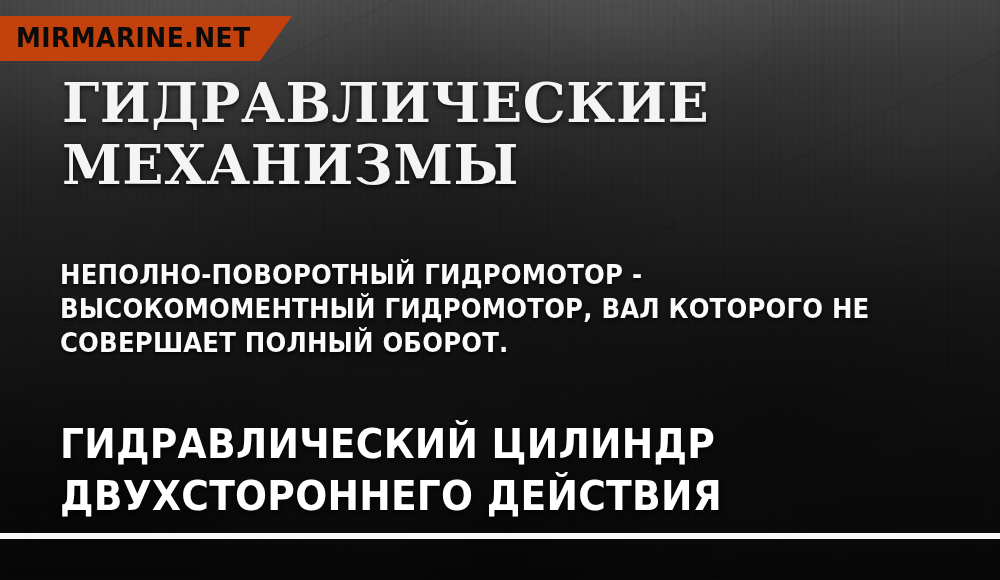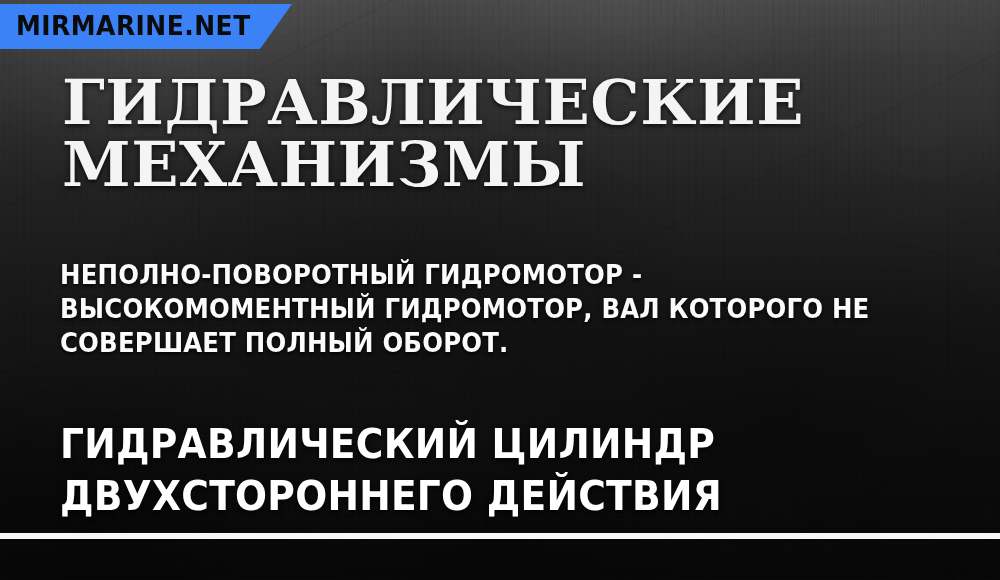--- a/index.html
+++ b/index.html
@@ -146,24 +146,24 @@
       radial-gradient(ellipse 130% 120% at 50% 38%,
         rgba(0,0,0,0) 42%,
         rgba(0,0,0,0.32) 78%,
         rgba(0,0,0,0.62) 100%);
   }
 
   
   .logo-banner {
     position: absolute;
     left: 0;
-    top: 4px;
+    top: 16px;
     width: 292px;
     height: 45px;
-    background: #3b82f6;
+    background: #c2410c;
     -webkit-clip-path: polygon(0 0, 292px 0, 260px 45px, 0 45px);
     clip-path: polygon(0 0, 292px 0, 260px 45px, 0 45px);
     z-index: 5;
   }
 
   .logo-text {
     position: absolute;
     left: 16px;
     top: 6px;
     font-family: "DejaVu Sans", sans-serif;
@@ -188,21 +188,21 @@
   }
 
   .main-title {
     position: absolute;
     left: 62px;
     top: 72px;
     width: 900px;
     margin: 0;
     font-family: "DejaVu Serif", "Liberation Serif", serif;
     font-weight: 700;
-    font-size: 62px;
+    font-size: 54px;
     line-height: 62px;
     letter-spacing: 0.5px;
     color: #f4f4f4;
     text-shadow: 0 2px 5px rgba(0,0,0,0.75);
     white-space: pre-line;
   }
 
   .body-paragraph {
     position: absolute;
     left: 60px;

